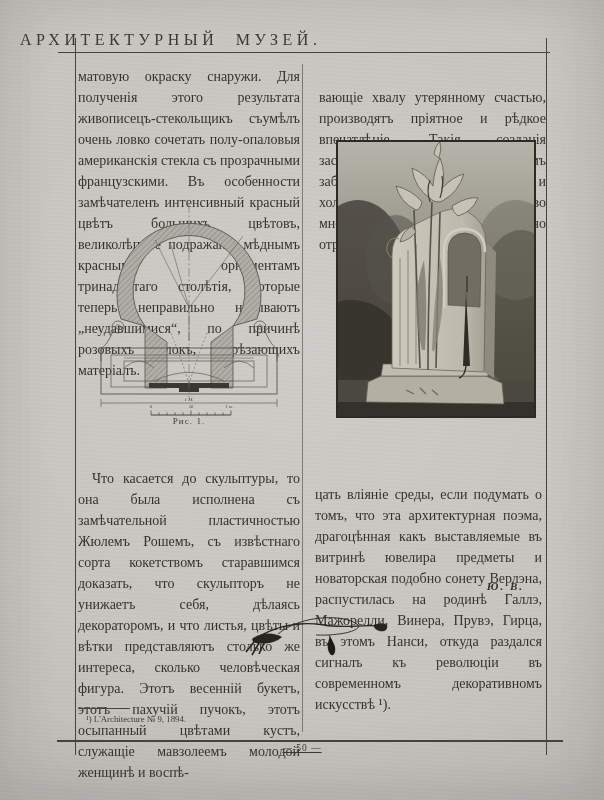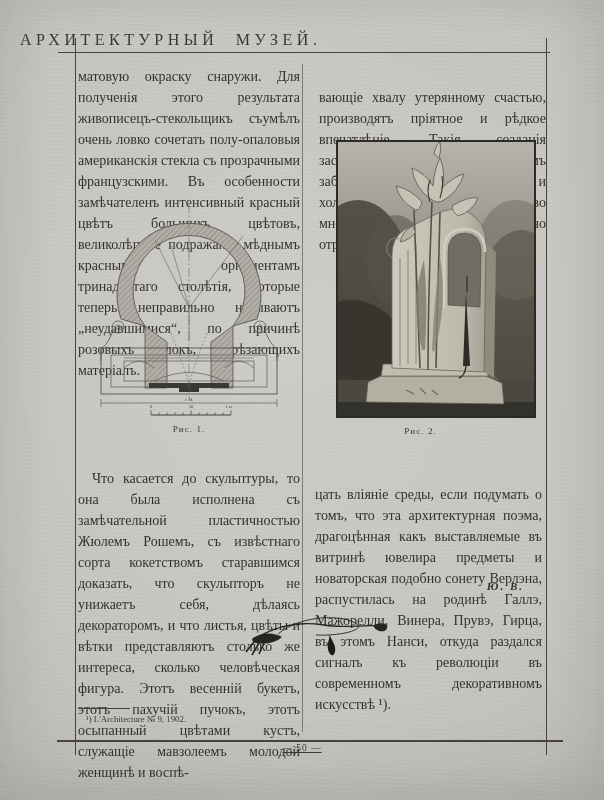--- a/index.html
+++ b/index.html
@@ -116,21 +116,21 @@
 
       <g>
         <line x1="60" y1="217" x2="140" y2="217" stroke="#45433c" stroke-width="1.1"></line>
         <path d="M60 212.5V217 M68 214.5V217 M76 214.5V217 M84 214.5V217 M92 214.5V217 M100 212.5V217 M108 214.5V217 M116 214.5V217 M124 214.5V217 M132 214.5V217 M140 212.5V217" stroke="#45433c" stroke-width="0.7" fill="none"></path>
         <text x="60" y="210" text-anchor="middle" font-size="4.6" fill="#4a4841">0</text>
         <text x="100" y="210" text-anchor="middle" font-size="4.6" fill="#4a4841">50</text>
         <text x="138" y="210" text-anchor="middle" font-size="4.6" fill="#4a4841">1 м.</text>
       </g>
     </svg>
 
-    <div class="fig-label" style="top:358px;">Рис. 1.</div>
+    <div class="fig-label" style="top:350px;">Рис. 1.</div>
 
     <p class="para indent" style="top:402px;margin:0;">Что касается до скульптуры, то она была исполнена съ замѣчательной пластичностью Жюлемъ Рошемъ, съ извѣстнаго сорта кокетствомъ старавшимся доказать, что скульпторъ не унижаетъ себя, дѣлаясь декораторомъ, и что листья, цвѣты и вѣтки представляютъ столько же интереса, сколько человѣческая фигура. Этотъ весенній букетъ, этотъ пахучій пучокъ, этотъ осыпанный цвѣтами кустъ, служащіе мавзолеемъ молодой женщинѣ и воспѣ-</p>
   </div>
 
   <div class="col col-right">
     <p class="para" style="top:9px;margin:12px;">вающіе хвалу утерянному счастью, производятъ пріятное и рѣдкое впечатлѣніе. Такія созданія заставляютъ насъ съ наслажденіемъ забывать каменныя будки, скучно и холодно безличныя, украшающія во множествѣ наши кладбища. Трудно отри-</p>
 
     <svg class="abs" style="top:74px;left:29px;" width="200" height="278" viewBox="0 0 200 278">
       <defs>
         <linearGradient id="sky" x1="0" y1="0" x2="0" y2="1">
@@ -189,35 +189,34 @@
       <path d="M 94 62 Q 90 50 94 40 M 104 58 Q 108 46 106 36" stroke="#3f3c34" stroke-width="1.2" fill="none"></path>
 
       <g>
         <path d="M 130 152 L 134 226 L 127 226 Z" fill="#2e2c26"></path>
         <line x1="131" y1="152" x2="131" y2="136" stroke="#2e2c26" stroke-width="1.2"></line>
         <path d="M 130 226 Q 129 236 123 238" stroke="#2e2c26" stroke-width="1.4" fill="none"></path>
       </g>
       <rect x="1" y="1" width="198" height="276" fill="none" stroke="#2b2a25" stroke-width="2"></rect>
     </svg>
 
-    <div class="fig-label" style="top:360px;">Рис. 2.</div>
 
     <p class="para" style="top:410px;margin:8px;">цать вліяніе среды, если подумать о томъ, что эта архитектурная поэма, драгоцѣнная какъ выставляемые въ витринѣ ювелира предметы и новаторская подобно сонету Верлэна, распустилась на родинѣ Галлэ, Мажорелли, Винера, Прувэ, Гирца, въ этомъ Нанси, откуда раздался сигналъ къ революціи въ современномъ декоративномъ искусствѣ ¹).</p>
 
     <div class="signature" style="top:514px;">Ю. В.</div>
   </div>
 
   <svg class="abs" style="left:242px;top:598px;" width="150" height="62" viewBox="0 0 150 62">
     <path d="M 14 40 C 34 28 58 23 82 27 C 104 31 120 26 138 28" stroke="#26251f" stroke-width="1.3" fill="none"></path>
     <path d="M 36 36 C 60 16 104 16 116 27 C 120 32 100 38 74 37" stroke="#26251f" stroke-width="0.9" fill="none"></path>
     <path d="M 10 41 C 18 34 32 34 40 39 C 33 46 18 47 11 44 Z" fill="#26251f"></path>
     <path d="M 12 44 L 4 54 M 17 45 L 10 57 M 22 45 L 17 56" stroke="#26251f" stroke-width="1.6"></path>
     <path d="M 132 27 C 142 23 148 27 144 32 C 140 35 133 32 132 29 Z" fill="#26251f"></path>
     <path d="M 88 38 C 86 44 84 50 88 56 C 92 60 95 53 92 46 Z" fill="#1c1b17"></path>
     <line x1="87" y1="37" x2="89" y2="42" stroke="#26251f" stroke-width="0.8"></line>
   </svg>
 
   <div class="abs" style="left:78px;top:708px;width:52px;height:1px;background:#45433c;"></div>
-  <div class="abs footnote-text" style="left:86px;top:714px;">¹) L'Architecture № 9, 1902.</div>
+  <div class="abs footnote-text" style="left:86px;top:714px;">¹) L'Architecture № 9, 1894.</div>
 
   <div class="abs page-number">— 50 —</div>
 
 </div>
 
 </body></html>

